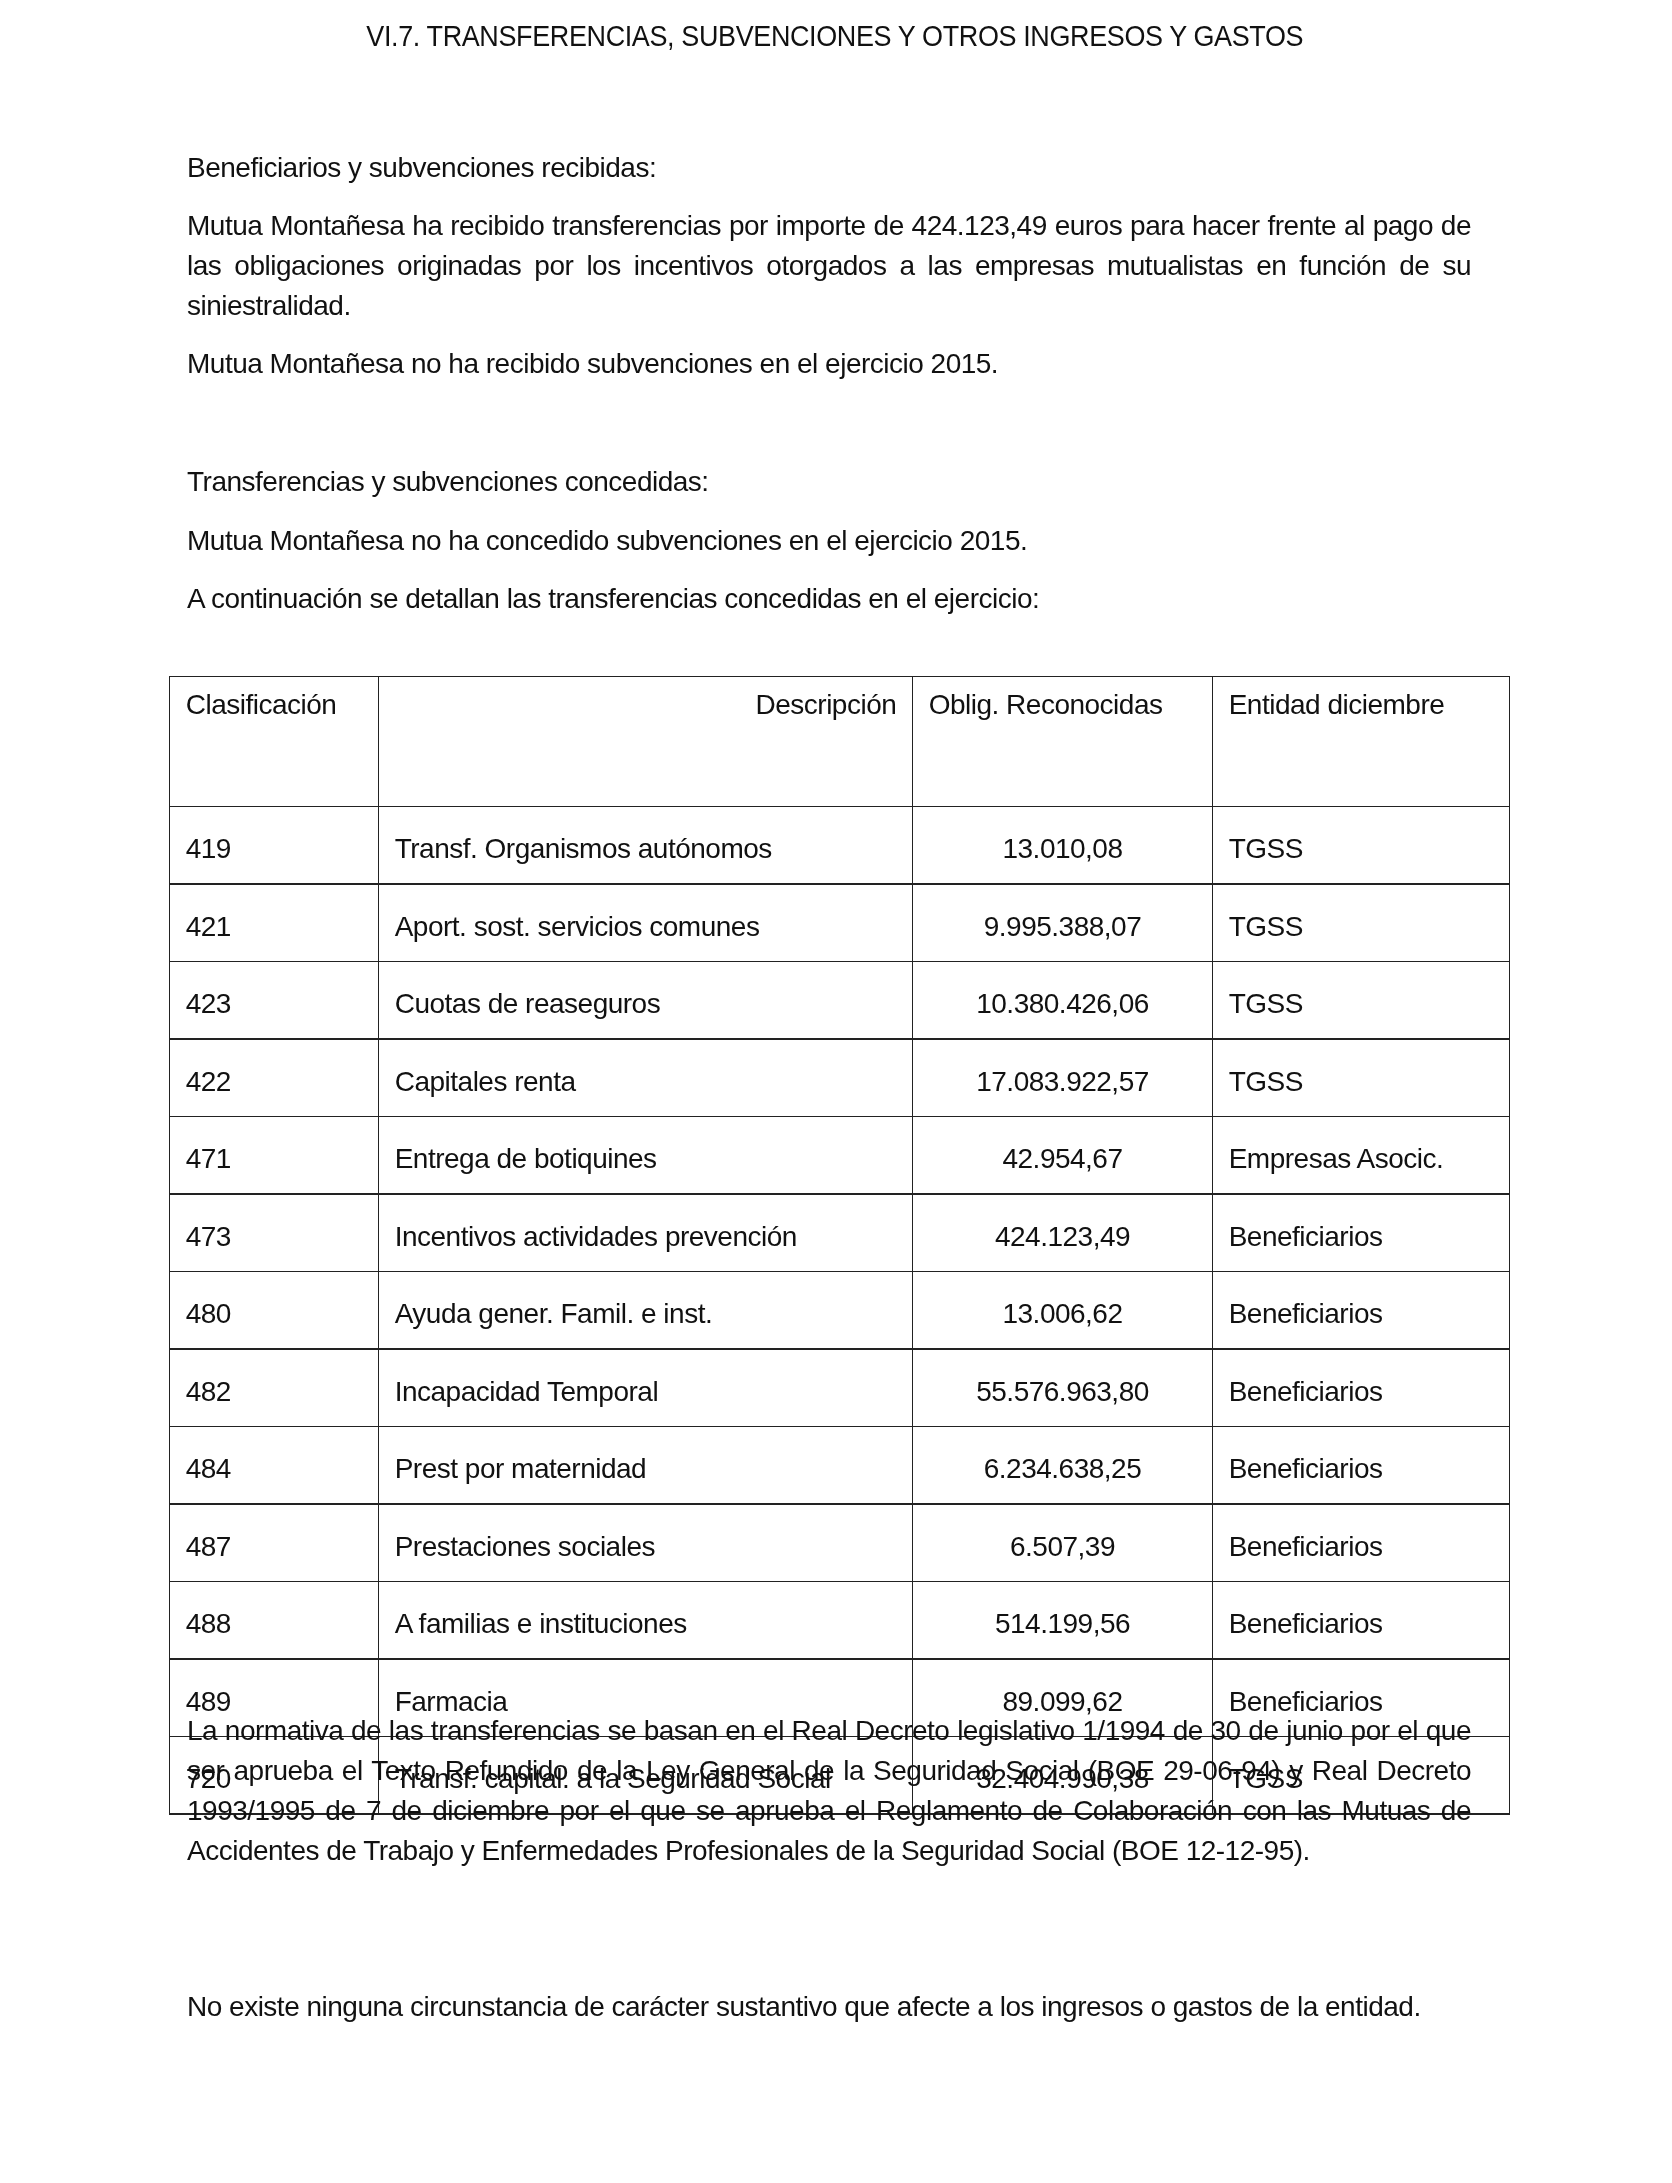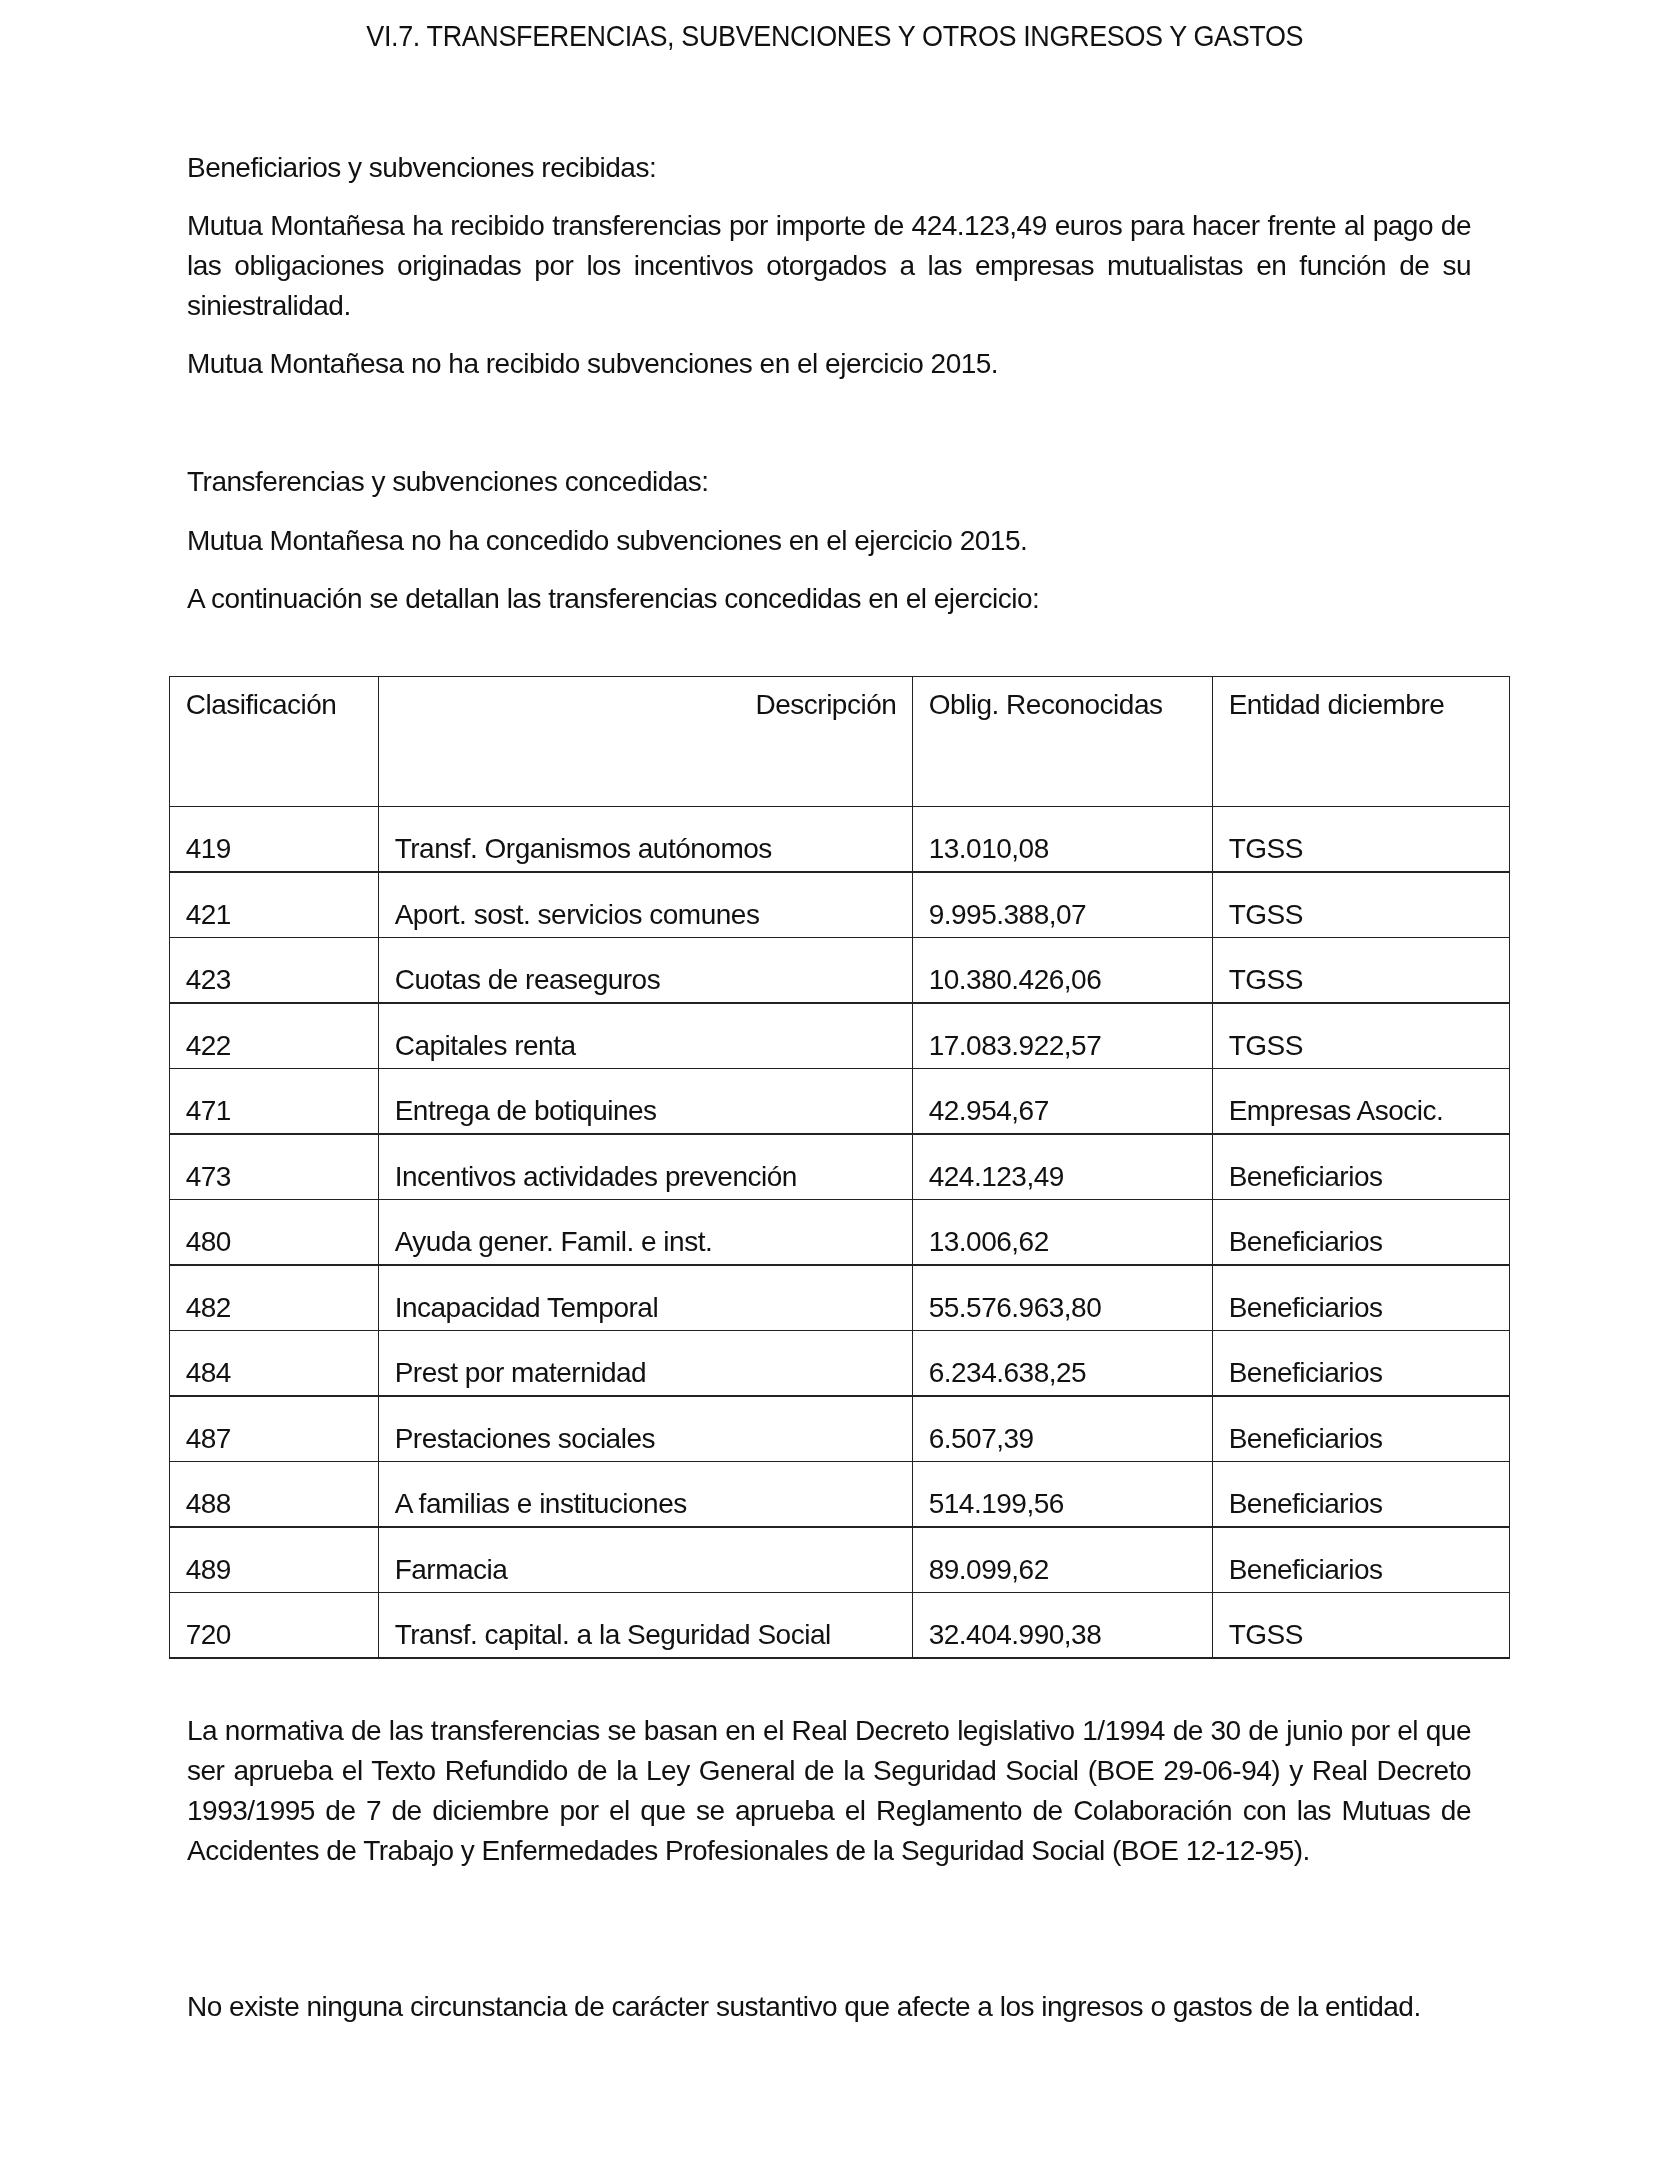--- a/index.html
+++ b/index.html
@@ -37,22 +37,22 @@
   table.transfers col.c3 { width: 300px; }
   table.transfers col.c4 { width: 297px; }
   table.transfers th, table.transfers td {
     border: 1.6px solid #222222; padding: 0 15.7px; font-weight: normal;
     vertical-align: bottom; white-space: nowrap; overflow: hidden;
   }
   table.transfers thead th {
     height: 117px; vertical-align: top; padding-top: 12px; text-align: left;
   }
   table.transfers thead th.center { text-align: right; }
-  table.transfers tbody td { height: 57px; padding-bottom: 7px; line-height: 31px; }
-  table.transfers td.num { text-align: left; }
+  table.transfers tbody td { height: 57px; padding-bottom: 19px; line-height: 31px; }
+  table.transfers td.num { text-align: center; }
   table.transfers tbody tr:nth-child(odd) td { border-bottom-width: 2.4px; }
 </style>
 </head>
 <body>
 
 <div class="page-title">VI.7. TRANSFERENCIAS, SUBVENCIONES Y OTROS INGRESOS Y GASTOS</div>
 
 <p class="para" id="p-rec-heading">Beneficiarios y subvenciones recibidas:</p>
 <p class="para justify" id="p-rec-1">Mutua Montañesa ha recibido transferencias por importe de 424.123,49 euros para hacer frente al pago de las obligaciones originadas por los incentivos otorgados a las empresas mutualistas en función de su siniestralidad.</p>
 <p class="para" id="p-rec-2">Mutua Montañesa no ha recibido subvenciones en el ejercicio 2015.</p>

